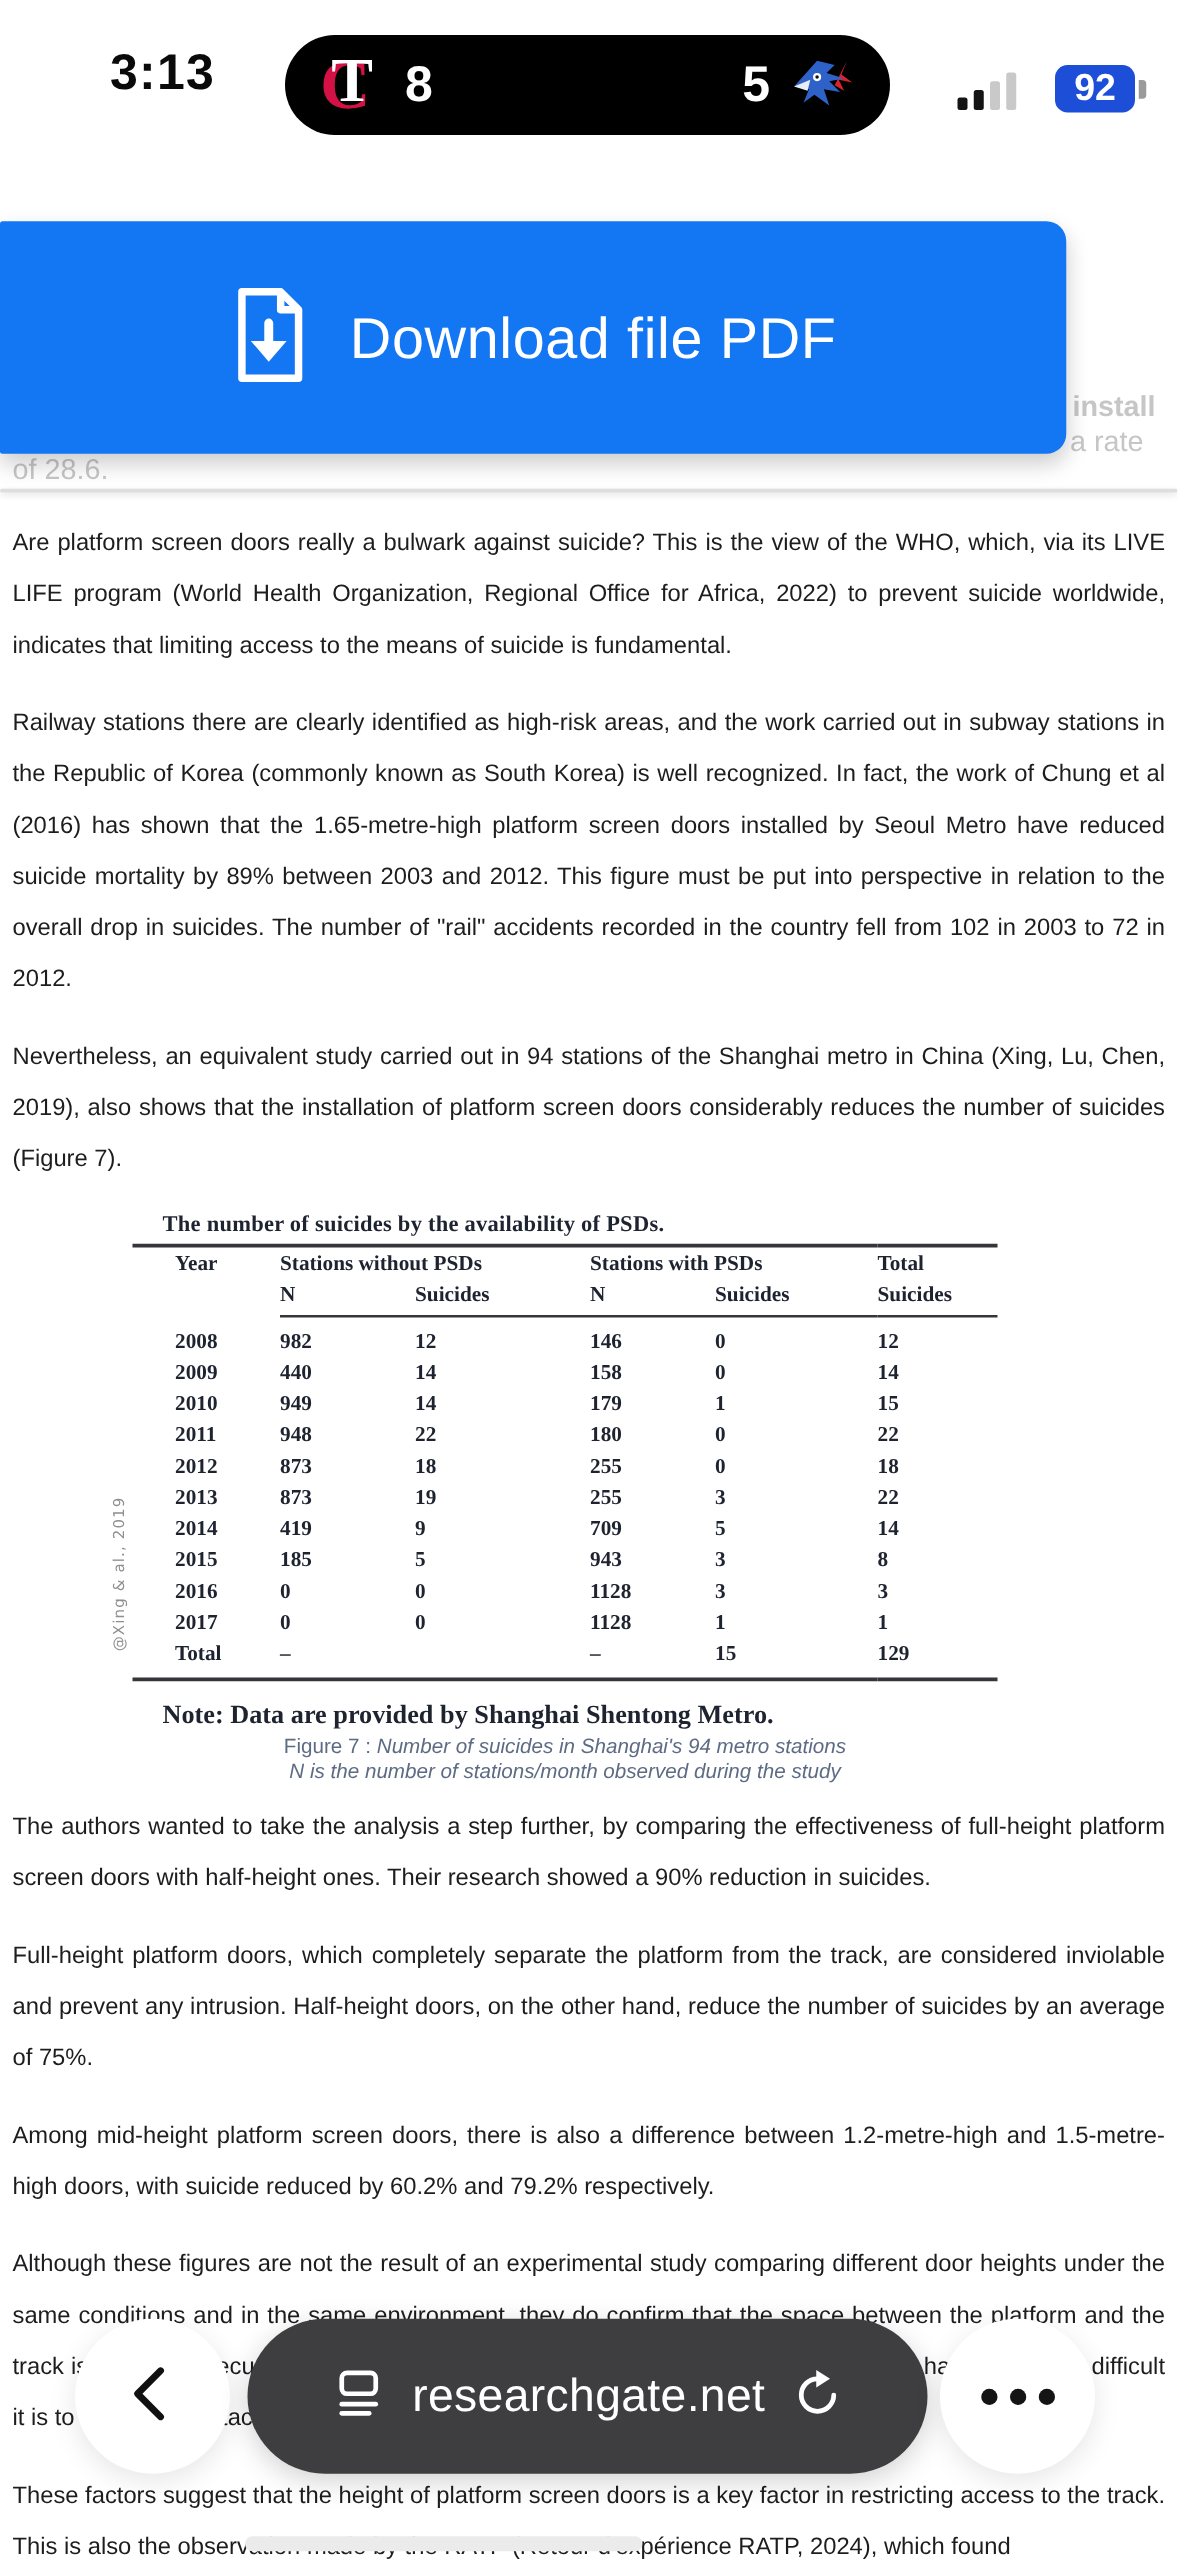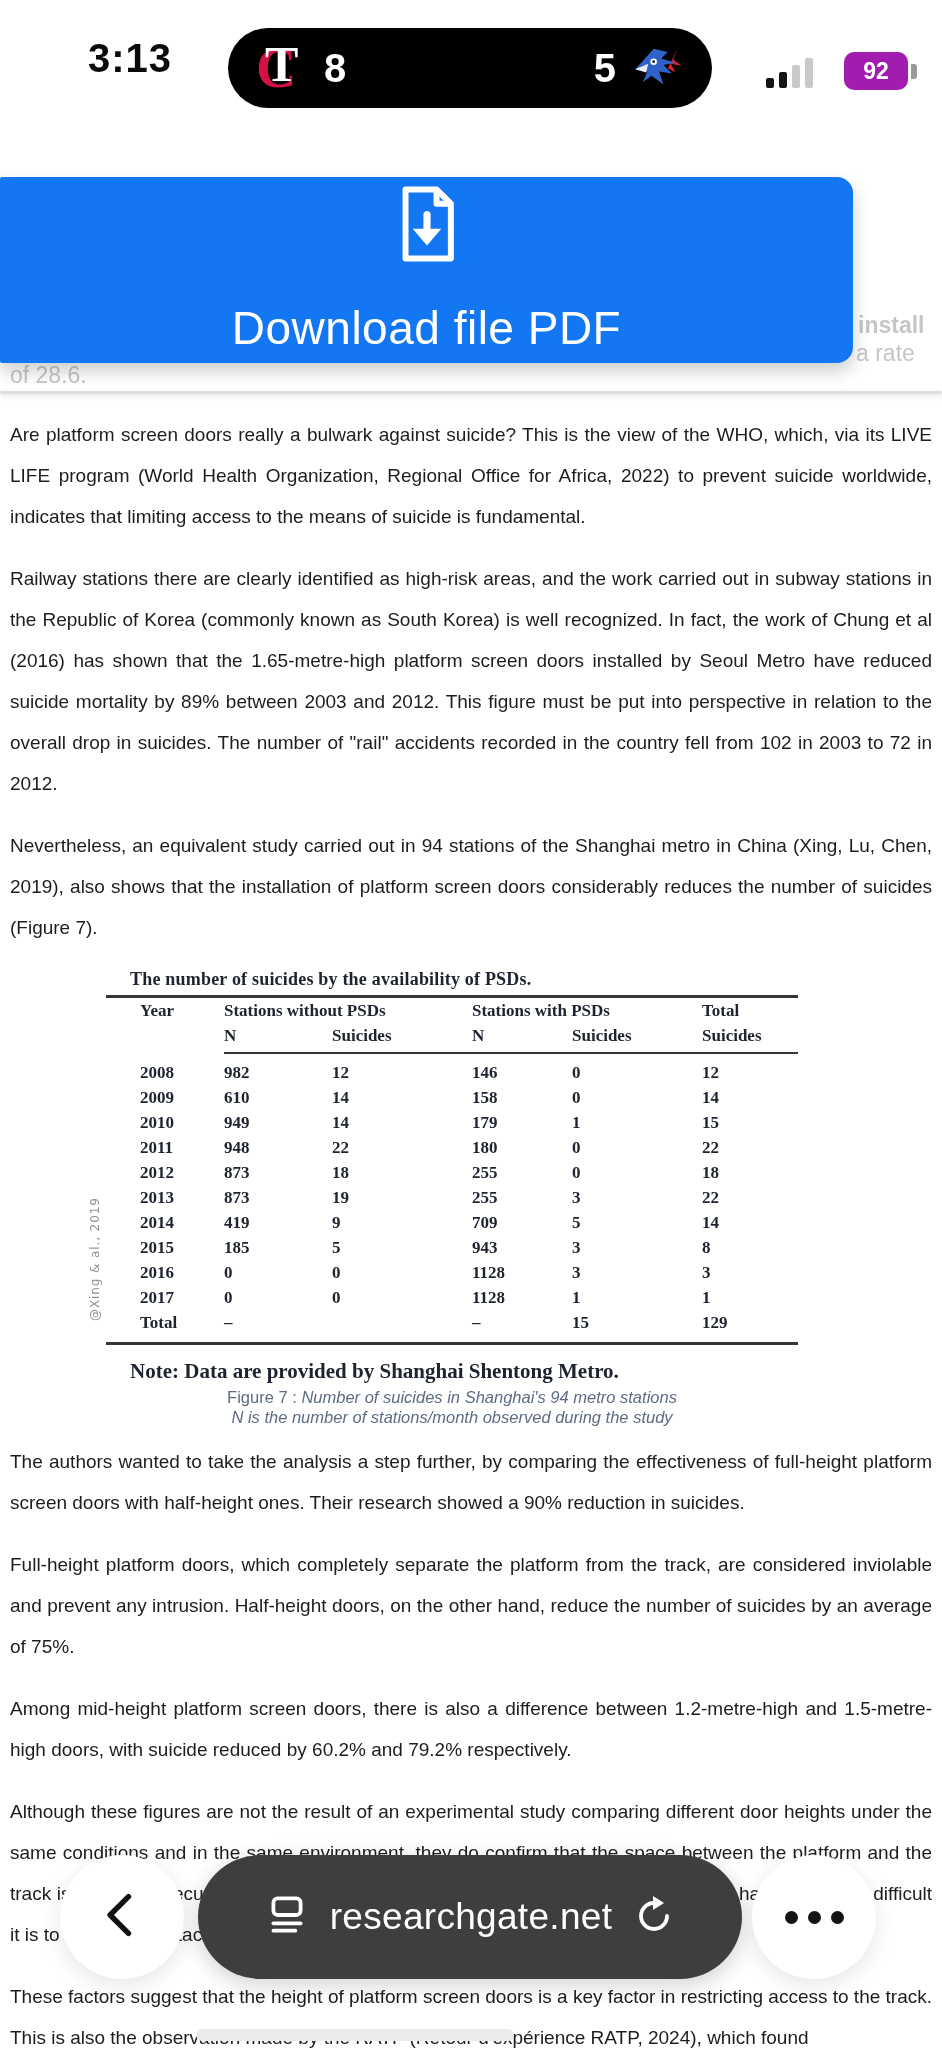--- a/index.html
+++ b/index.html
@@ -15,34 +15,34 @@
   .score { color:#fff; font-size:40px; font-weight:600; }
   .twins { position:relative; width:52px; height:52px; }
   .twins-c { position:absolute; left:0; top:-6px; font-family:"Liberation Serif", serif; font-weight:700; font-size:56px; color:#d31145; }
   .twins-t { position:absolute; left:9px; top:-7px; font-family:"Liberation Serif", serif; font-weight:700; font-size:50px; color:#ffffff; }
   .signal { position:absolute; left:766px; top:58px; display:flex; align-items:flex-end; gap:5px; height:30px; }
   .signal i { display:block; width:8px; border-radius:2px; }
   .signal i:nth-child(1){ height:10px; background:#141414; }
   .signal i:nth-child(2){ height:16px; background:#141414; }
   .signal i:nth-child(3){ height:23px; background:#c9c9c9; }
   .signal i:nth-child(4){ height:30px; background:#c9c9c9; }
-  .battery { position:absolute; left:844px; top:52px; width:64px; height:38px; background:#a21caf; border-radius:10px;
-             color:#fff; font-size:23px; font-weight:700; display:flex; align-items:center; justify-content:center; }
+  .battery { position:absolute; left:844px; top:52px; width:64px; height:38px; background:#1d4ed8; border-radius:10px;
+             color:#fff; font-size:30px; font-weight:700; display:flex; align-items:center; justify-content:center; }
   .battery-cap { position:absolute; left:911px; top:64px; width:6px; height:15px; background:#9a9a9a; border-radius:0 3px 3px 0; }
 
   
   .ghost { position:absolute; color:#c6c6c6; font-size:23px; z-index:1; }
   .ghost1 { left:858px; top:312px;font-weight:bold; }
   .ghost2 { left:856px; top:340px; }
   .ghost3 { left:10px; top:362px; }
 
   
   .banner { position:absolute; left:0; top:177px; width:853px; height:186px; background:#1376f3;
             border-radius:2px 16px 16px 2px; z-index:2; display:flex; align-items:center; justify-content:center; gap:34px;
-            box-shadow:0 8px 18px rgba(0,0,0,0.20); cursor:pointer;flex-direction:column; }
+            box-shadow:0 8px 18px rgba(0,0,0,0.20); cursor:pointer; }
   .banner-label { color:#ffffff; font-size:46px; font-weight:500; letter-spacing:0.5px; }
 
   .page-divider { position:absolute; left:0; top:391px; width:942px; height:3px; background:#dedede;
                   border-radius:3px; box-shadow:0 2px 5px rgba(0,0,0,0.13); z-index:1; }
 
   
   .content { position:absolute; left:10px; top:414px; width:922px; z-index:1; }
   .content p.para { font-size:19px; line-height:41px; color:#1d1d1f; text-align:justify; margin-bottom:21px; }
 
   
@@ -167,21 +167,21 @@
         <tr>
           <td class="c0">2008</td>
             <td class="c1">982</td>
             <td class="c2">12</td>
             <td class="c3">146</td>
             <td class="c4">0</td>
             <td class="c5">12</td>
         </tr>
         <tr>
           <td class="c0">2009</td>
-            <td class="c1">610</td>
+            <td class="c1">440</td>
             <td class="c2">14</td>
             <td class="c3">158</td>
             <td class="c4">0</td>
             <td class="c5">14</td>
         </tr>
         <tr>
           <td class="c0">2010</td>
             <td class="c1">949</td>
             <td class="c2">14</td>
             <td class="c3">179</td>

